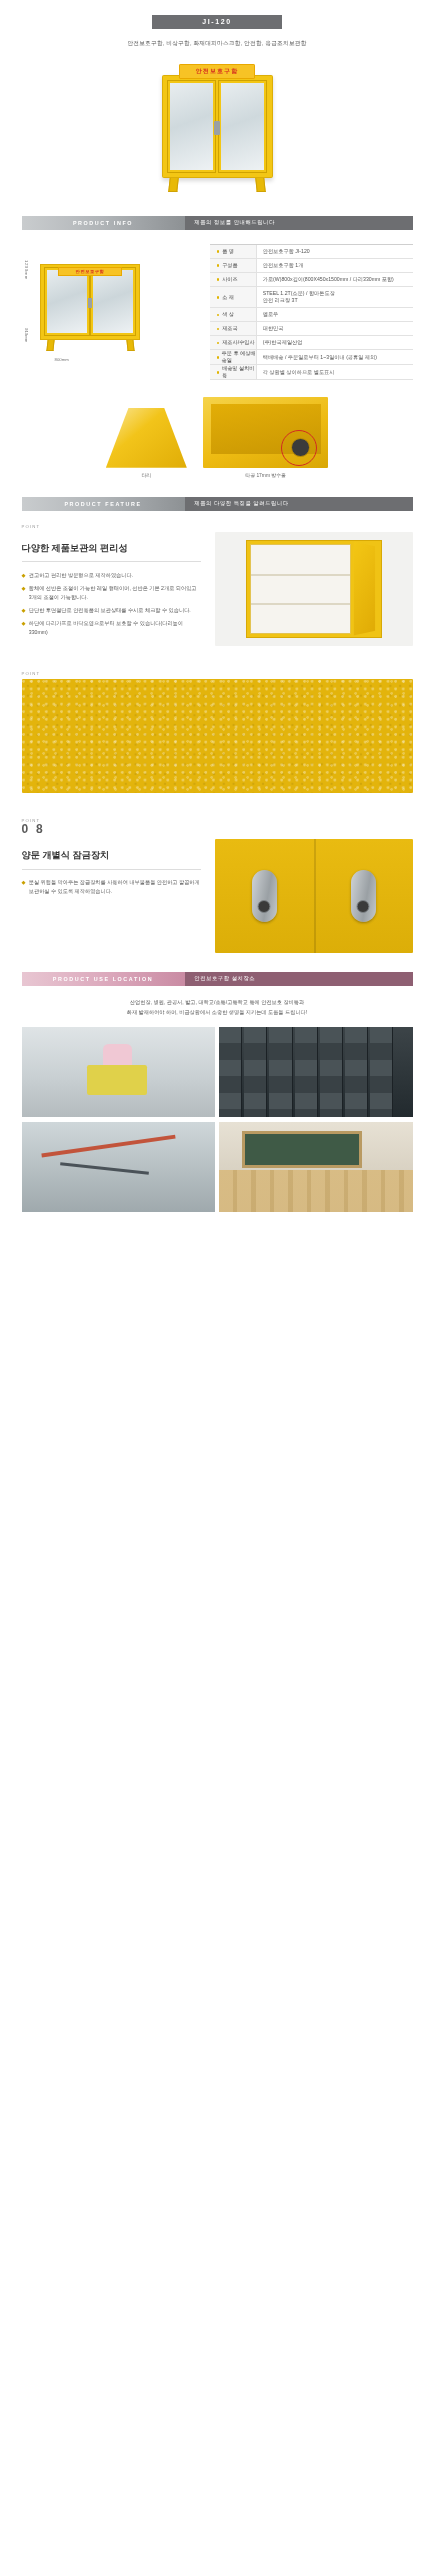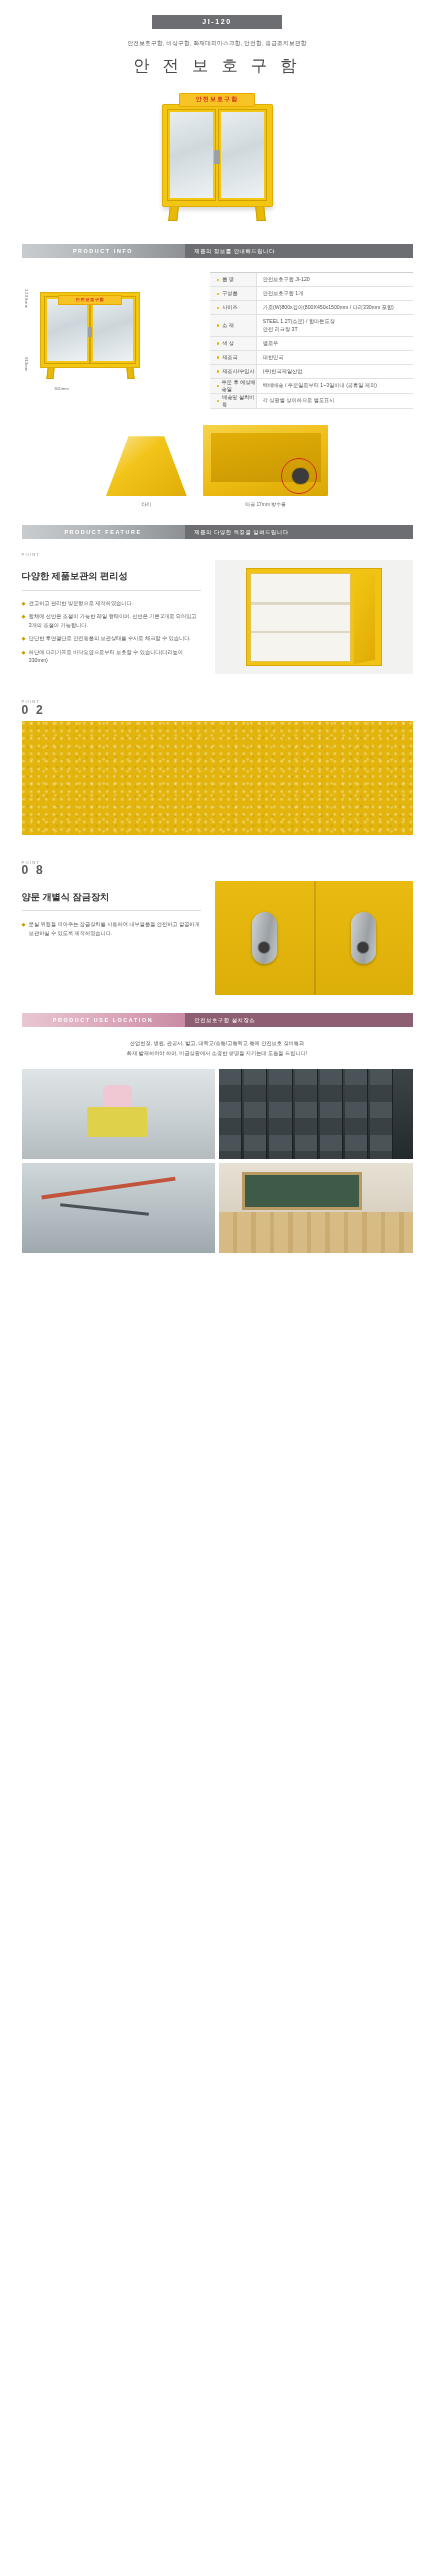--- a/index.html
+++ b/index.html
@@ -451,21 +451,20 @@
   .gap-lg { height: 18.5px; }
   .gap-md { height: 12px; }
 </style>
 </head>
 <body>
 
 <div class="page">
 
   <div class="model-bar">JI-120</div>
   <div class="hero-sub">안전보호구함, 비상구함, 화재대피마스크함, 안전함, 응급조치보관함</div>
-  <h1 class="hero-title">안 전 보 호 구 함</h1>
 
   <div class="hero-img-wrap">
     <div class="cab">
       <div class="top-sign">안전보호구함</div>
       <div class="body">
         <div class="door left">
             <span class="handle"></span>
           </div>
         <div class="door right">
             <span class="handle"></span>
@@ -633,21 +632,20 @@
         </div>
       </div>
     </div>
   </div>
 
   <div class="gap-md"></div>
 
   <div class="point-wrap">
     <div class="point-head">
       <div class="point-label">POINT</div>
-      <div class="point-num">0 2</div>
     </div>
     <div class="point-body">
       <div class="point-photo paint-tex"></div>
     </div>
   </div>
 
   <div class="gap-md"></div>
 
   <div class="point-wrap">
     <div class="point-head">

